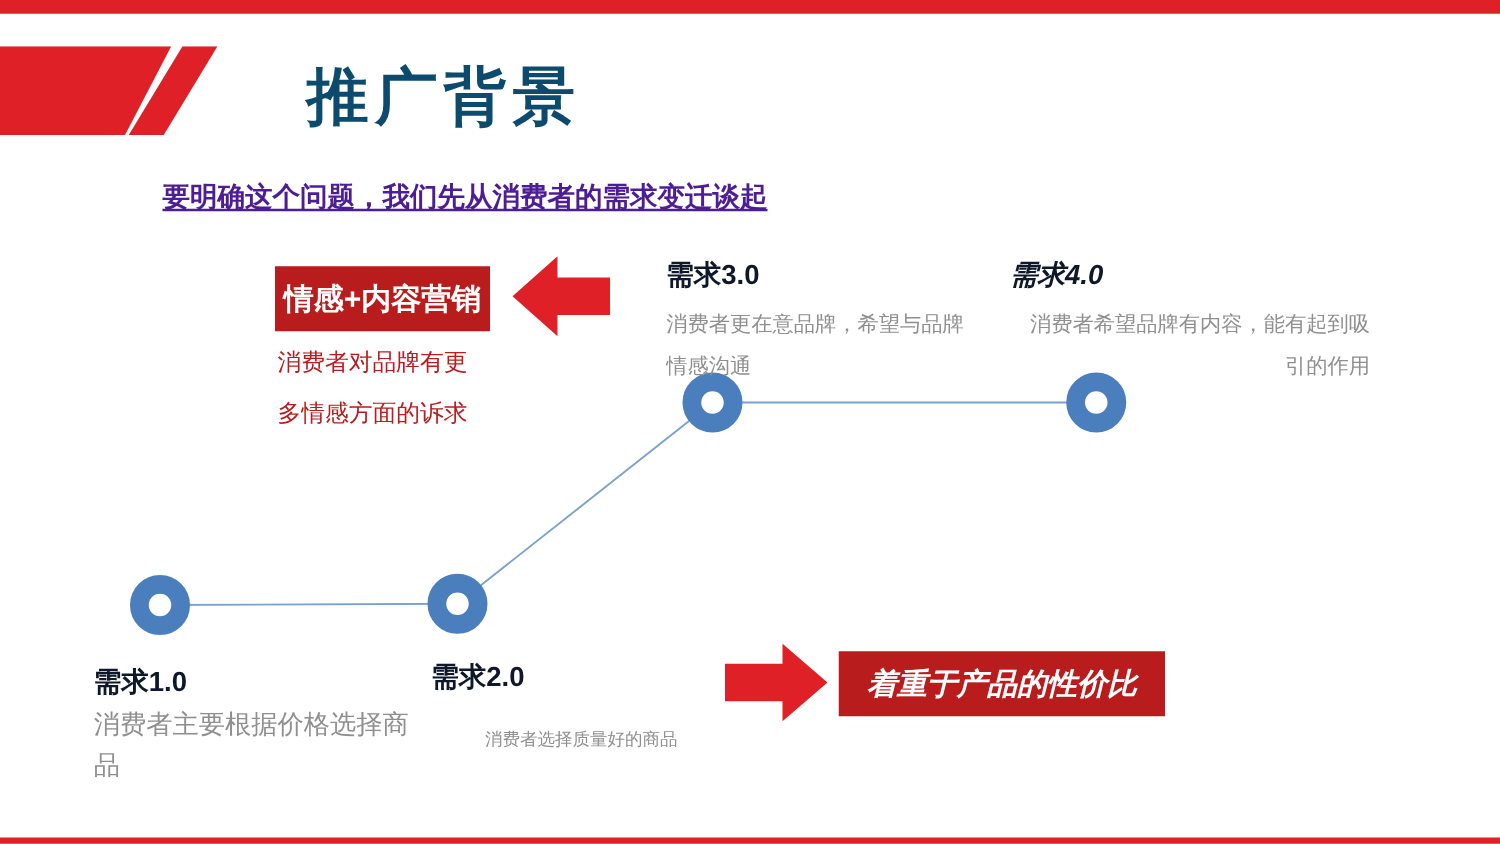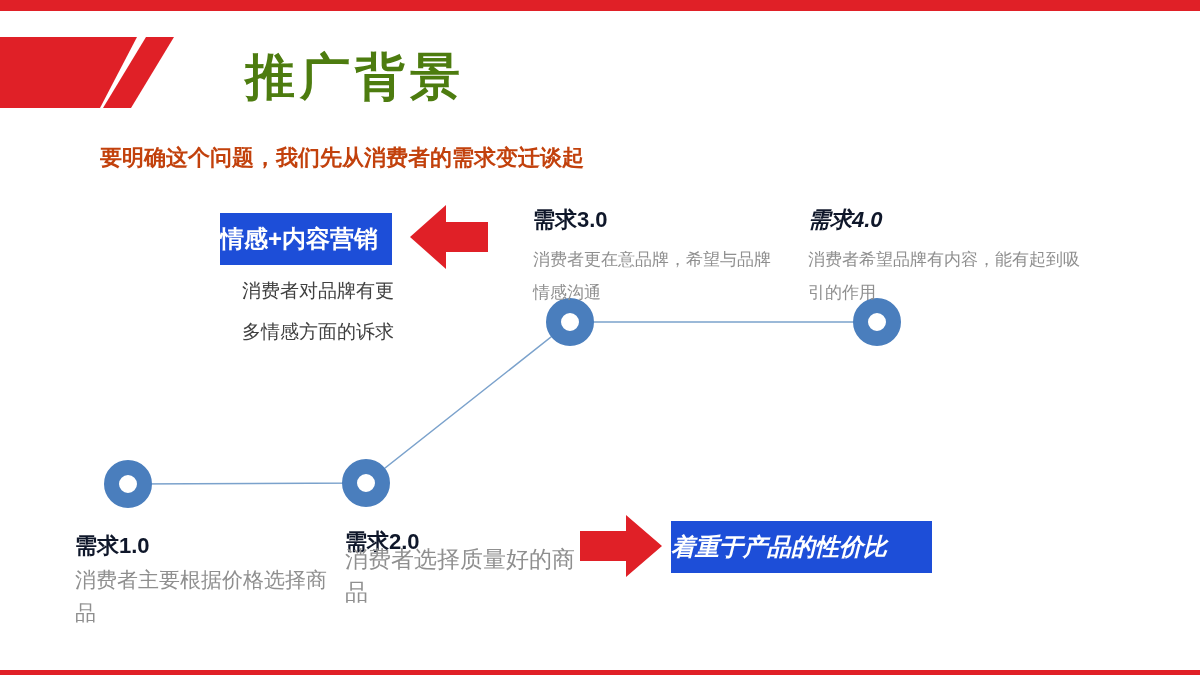--- a/index.html
+++ b/index.html
@@ -16,70 +16,71 @@
   
   .top-bar    { left: 0; top: 0;   width: 1200px; height: 11px; background: #e02027; }
   .bottom-bar { left: 0; top: 670px; width: 1200px; height: 5px; background: #e02027; }
 
   
   .corner-accent { left: 0; top: 37px; width: 200px; height: 71px; }
 
   
   .page-title {
     left: 245px; top: 44px;
-    font-size: 50px; font-weight: 900; color: #4d7c0f;
+    font-size: 50px; font-weight: 900; color: #0c4a6e;
     letter-spacing: 5px; white-space: nowrap;
   }
 
   
   .intro-text {
-    left: 100px; top: 143px;
-    font-size: 22px; font-weight: bold; color: #c2410c;
+    left: 130px; top: 143px;
+    font-size: 22px; font-weight: bold; color: #4c1d95;
     white-space: nowrap;
+    text-decoration: underline;
   }
 
   
   .trend-svg { left: 0; top: 0; width: 1200px; height: 675px; pointer-events: none; }
 
   
   .node {
     width: 48px; height: 48px; border-radius: 50%;
     border: 15px solid #4a7ebd; background: #ffffff;
   }
   .node-1 { left: 104px; top: 460px; }
   .node-2 { left: 342px; top: 459px; }
   .node-3 { left: 546px; top: 298px; }
   .node-4 { left: 853px; top: 298px; }
 
   
   .stage-name { font-size: 22px; font-weight: bold; color: #0f172a; white-space: nowrap; }
-  .stage-desc { font-size: 17px; color: #8f8f8f; line-height: 33px; }
+  .stage-desc { font-size: 17px; color: #8f8f8f; line-height: 33px; font-family: Liberation Serif, serif; }
 
   .stage1-name { left: 75px;  top: 531px; }
   .stage1-desc { left: 75px;  top: 563px; width: 260px; font-size: 21px; }
   .stage2-name { left: 345px; top: 527px; text-align: right; }
-  .stage2-desc { left: 345px; top: 543px; width: 240px; font-size: 23px; }
+  .stage2-desc { left: 345px; top: 576px; width: 240px; font-size: 14px; text-align: center; }
   .stage3-name { left: 533px; top: 205px; }
   .stage3-desc { left: 533px; top: 243px; width: 240px; }
   .stage4-name { left: 808px; top: 205px; font-style: italic; }
-  .stage4-desc { left: 808px; top: 243px; width: 288px; }
+  .stage4-desc { left: 808px; top: 243px; width: 288px; text-align: right; }
 
   
   .callout-box {
-    background: #1d4ed8; color: #ffffff;
+    background: #b91c1c; color: #ffffff;
     font-weight: bold; font-size: 24px;
-    display: flex; align-items: center; justify-content: flex-start;
+    display: flex; align-items: center; justify-content: center;
     white-space: nowrap;
   }
   .emotion-box { left: 220px; top: 213px; width: 172px; height: 52px; }
   .value-box   { left: 671px; top: 521px; width: 261px; height: 52px; font-style: italic; }
 
   .emotion-desc {
     left: 222px; top: 270px; width: 168px;
-    font-size: 19px; color: #404040; line-height: 41px; margin-left: 20px;
+    font-size: 19px; color: #b91c1c; line-height: 41px;
   }
 
   
   .left-arrow-svg  { left: 410px; top: 205px; width: 78px; height: 64px; }
   .right-arrow-svg { left: 580px; top: 515px; width: 82px; height: 62px; }
   .arrow-fill { fill: #e02027; }
   .accent-fill { fill: #e02027; }
 </style>
 </head>
 <body>

